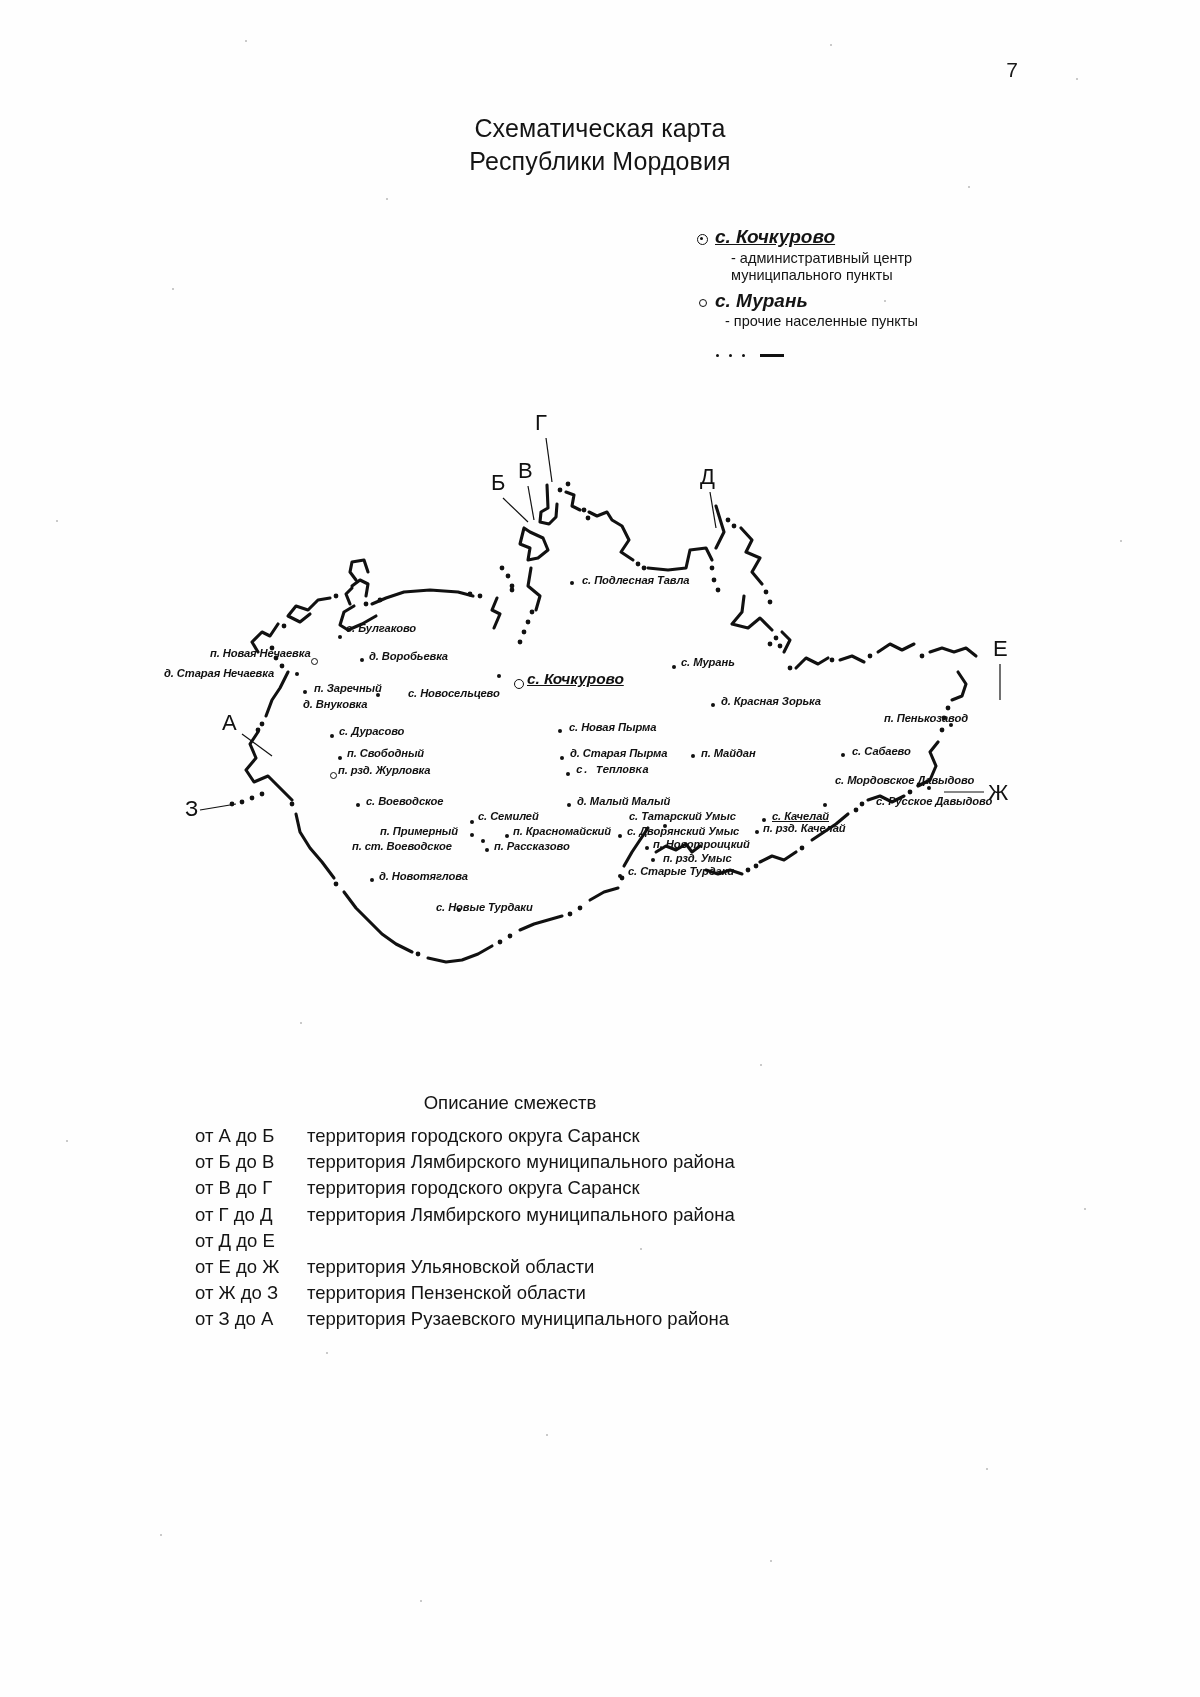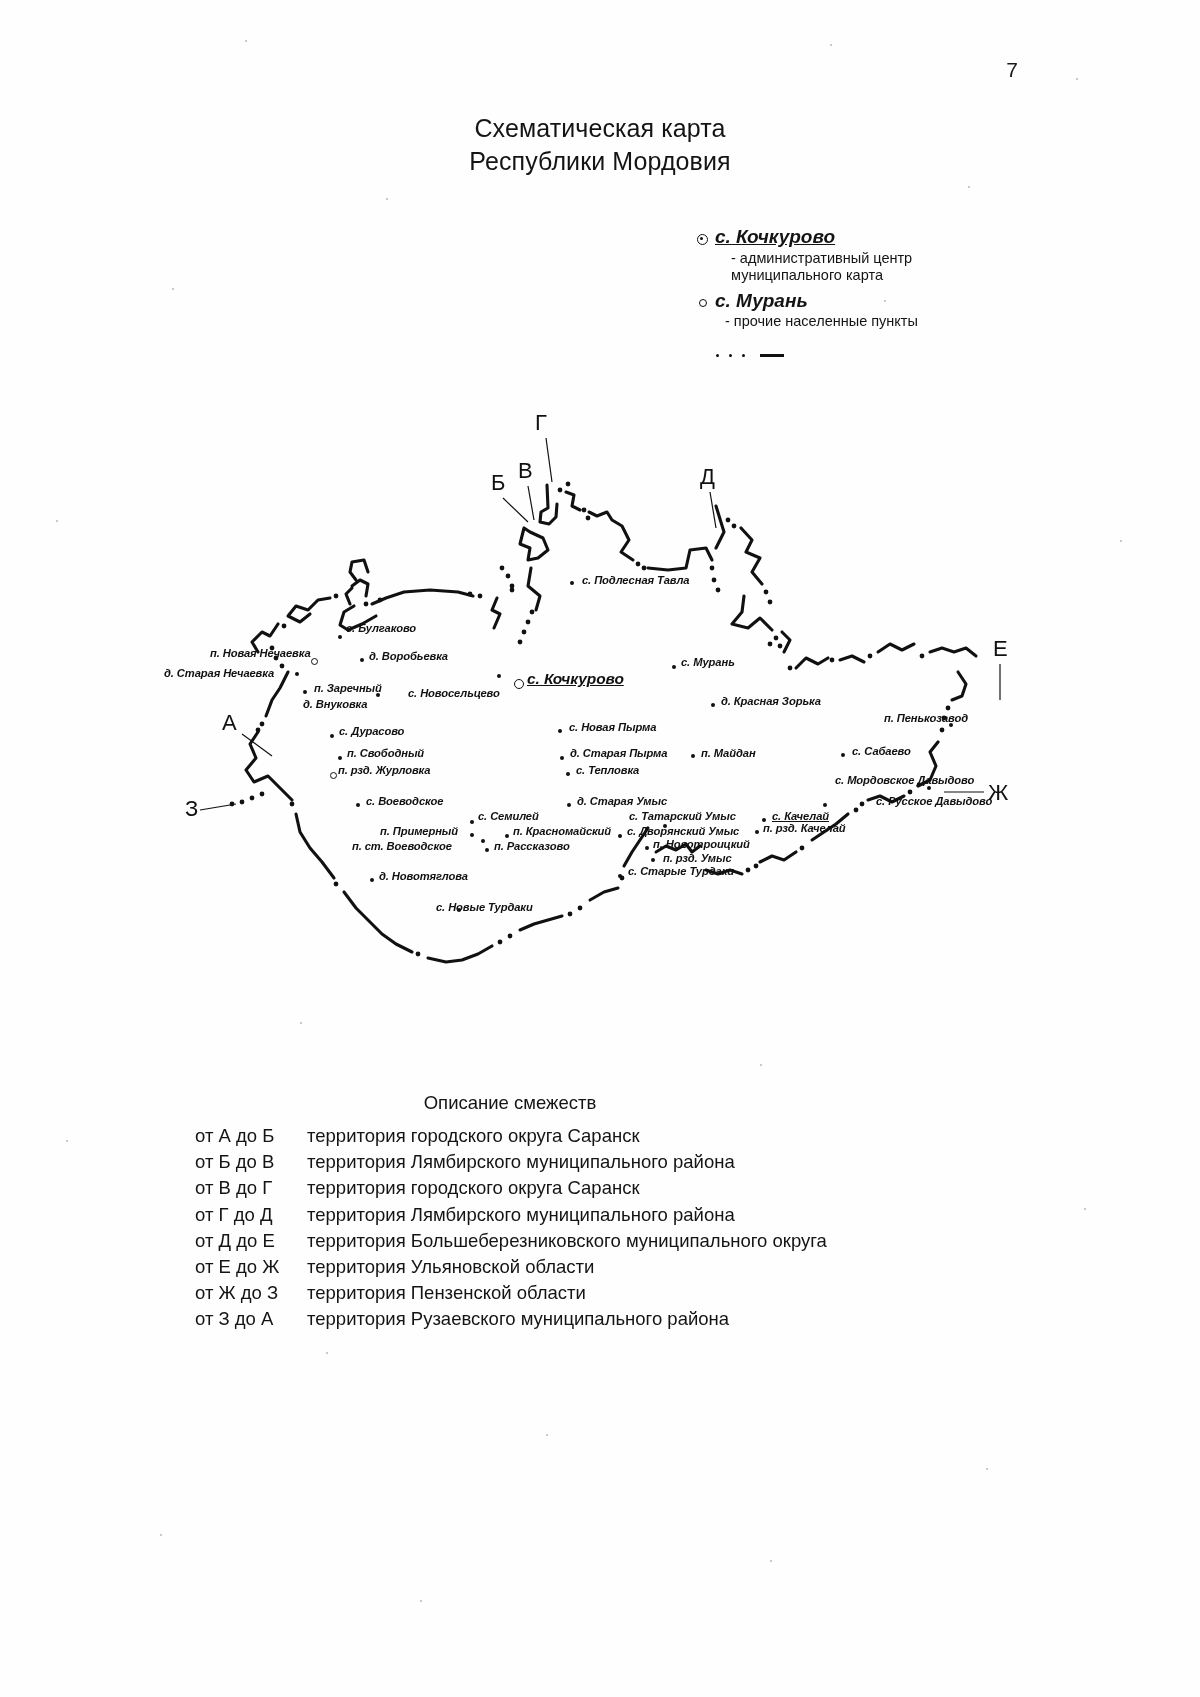--- a/index.html
+++ b/index.html
@@ -88,21 +88,21 @@
     <div>Республики Мордовия</div>
   </div>
 
   <div class="legend">
 
     <div class="legend-row" style="height:62px;">
       <span class="sym-admin"></span>
       <span class="lg-name u">с. Кочкурово</span>
       <div class="lg-desc" style="margin-left:16px;margin-top:2px;">
         <div>- административный центр</div>
-        <div>муниципального карта</div>
+        <div>муниципального пункты</div>
       </div>
     </div>
 
     <div class="legend-row" style="height:44px;margin-top:2px;">
       <span class="sym-other"></span>
       <span class="lg-name">с. Мурань</span>
       <div class="lg-desc" style="margin-left:10px;margin-top:1px;">
         <div>- прочие населенные пункты</div>
       </div>
     </div>
@@ -305,24 +305,24 @@
     <span class="lbl" style="left:303px;top:298px;">д. Внуковка</span>
     <span class="lbl" style="left:721px;top:295px;">д. Красная Зорька</span>
     <span class="lbl" style="left:884px;top:312px;">п. Пенькозавод</span>
     <span class="lbl" style="left:339px;top:325px;">с. Дурасово</span>
     <span class="lbl" style="left:569px;top:321px;">с. Новая Пырма</span>
     <span class="lbl" style="left:852px;top:345px;">с. Сабаево</span>
     <span class="lbl" style="left:347px;top:347px;">п. Свободный</span>
     <span class="lbl" style="left:570px;top:347px;">д. Старая Пырма</span>
     <span class="lbl" style="left:701px;top:347px;">п. Майдан</span>
     <span class="lbl" style="left:338px;top:364px;">п. рзд. Журловка</span>
-    <span class="lbl" style="left:576px;top:364px;">с. Тепловка</span>
+    <span class="lbl" style="left:576px;top:364px;font-family:Liberation Mono, monospace;">с. Тепловка</span>
     <span class="lbl" style="left:835px;top:374px;">с. Мордовское Давыдово</span>
     <span class="lbl" style="left:366px;top:395px;">с. Воеводское</span>
-    <span class="lbl" style="left:577px;top:395px;">д. Старая Умыс</span>
+    <span class="lbl" style="left:577px;top:395px;">д. Малый Малый</span>
     <span class="lbl" style="left:876px;top:395px;font-style:italic;">с. Русское Давыдово</span>
     <span class="lbl" style="left:478px;top:410px;">с. Семилей</span>
     <span class="lbl" style="left:629px;top:410px;">с. Татарский Умыс</span>
     <span class="lbl" style="left:772px;top:410px;text-decoration:underline;">с. Качелай</span>
     <span class="lbl" style="left:380px;top:425px;">п. Примерный</span>
     <span class="lbl" style="left:513px;top:425px;">п. Красномайский</span>
     <span class="lbl" style="left:627px;top:425px;">с. Дворянский Умыс</span>
     <span class="lbl" style="left:763px;top:422px;">п. рзд. Качелай</span>
     <span class="lbl" style="left:352px;top:440px;">п. ст. Воеводское</span>
     <span class="lbl" style="left:494px;top:440px;">п. Рассказово</span>
@@ -347,21 +347,20 @@
       <div class="adj-row">
         <span class="adj-from">от В до Г</span>
         <span class="adj-desc">территория городского округа Саранск</span>
       </div>
       <div class="adj-row">
         <span class="adj-from">от Г до Д</span>
         <span class="adj-desc">территория Лямбирского муниципального района</span>
       </div>
       <div class="adj-row">
         <span class="adj-from">от Д до Е</span>
-        <span class="adj-desc">территория Большеберезниковского муниципального округа</span>
       </div>
       <div class="adj-row">
         <span class="adj-from">от Е до Ж</span>
         <span class="adj-desc">территория Ульяновской области</span>
       </div>
       <div class="adj-row">
         <span class="adj-from">от Ж до З</span>
         <span class="adj-desc">территория Пензенской области</span>
       </div>
       <div class="adj-row">

